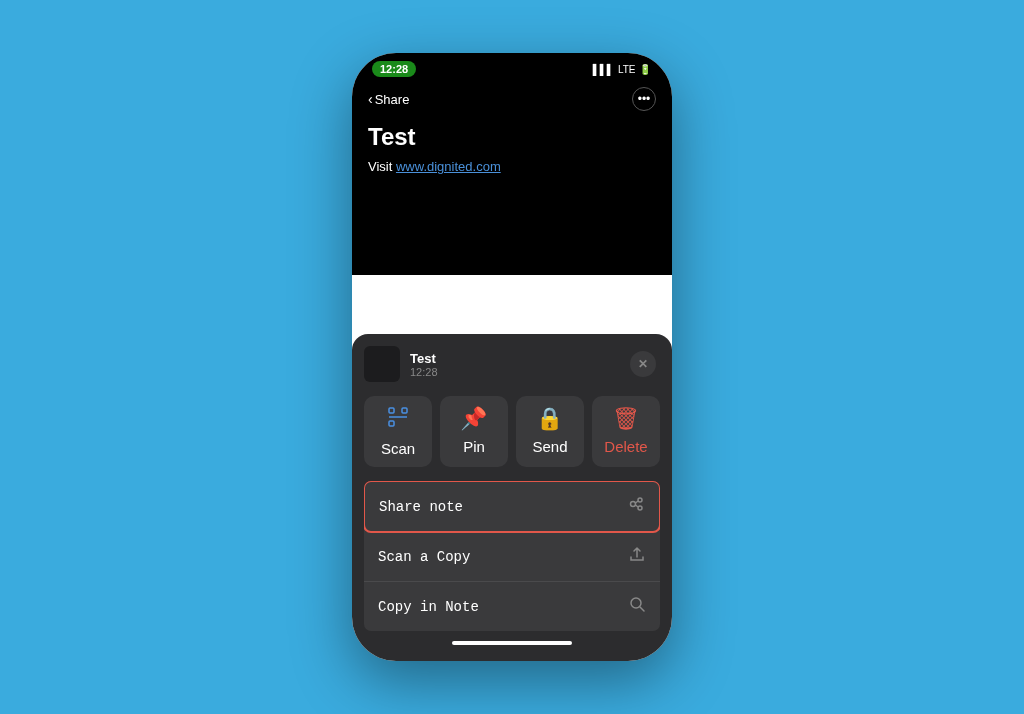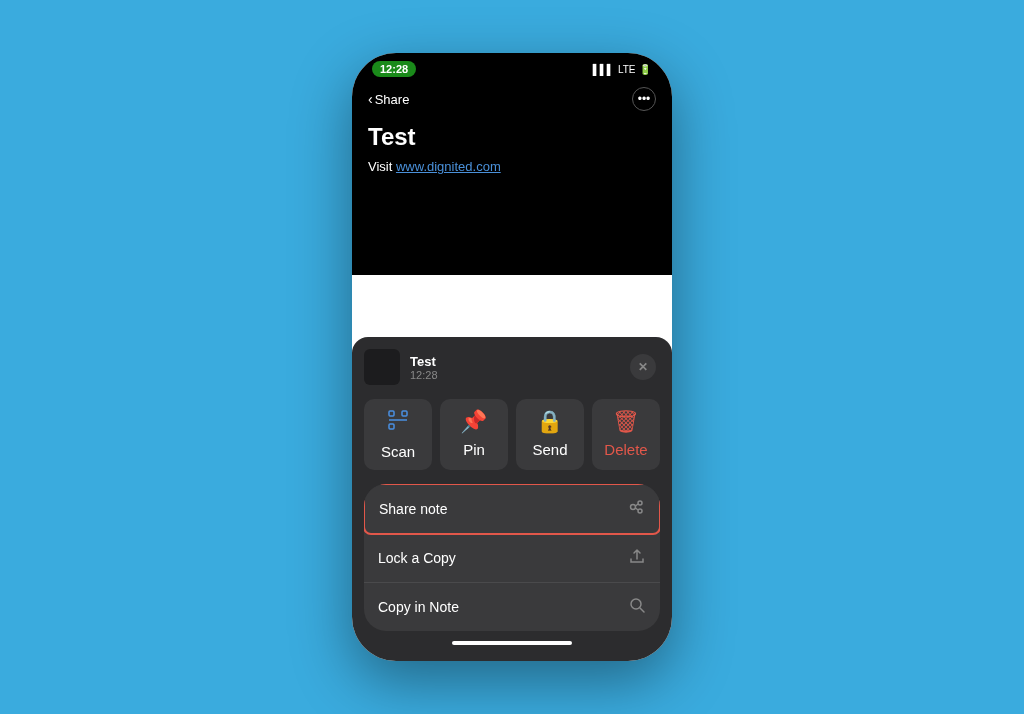--- a/index.html
+++ b/index.html
@@ -198,22 +198,23 @@
     .action-label {
       font-size: 15px;
       color: #fff;
     }
 
     .action-label-delete { color: #e2574a; }
 
     
     .menu-items {
       background: #3a3a3c;
-      border-radius: 22px;
+      border-radius: 7px;
       overflow: hidden;
+      font-family: Liberation Mono, monospace;
     }
 
     .menu-item {
       display: flex;
       align-items: center;
       justify-content: space-between;
       padding: 13px 14px;
       border-bottom: 1px solid #4a4a4c;
       position: relative;
     }
@@ -337,21 +338,21 @@
             <circle cx="6" cy="9" r="2.5" stroke="#888" stroke-width="1.5" fill="none"></circle>
             <circle cx="13" cy="5" r="2" stroke="#888" stroke-width="1.5" fill="none"></circle>
             <circle cx="13" cy="13" r="2" stroke="#888" stroke-width="1.5" fill="none"></circle>
             <line x1="8.5" y1="8" x2="11" y2="6" stroke="#888" stroke-width="1.5"></line>
             <line x1="8.5" y1="10" x2="11" y2="12" stroke="#888" stroke-width="1.5"></line>
           </svg>
         </span>
       </div>
 
       <div class="menu-item">
-        <span class="menu-item-label">Lock a Copy</span>
+        <span class="menu-item-label">Scan a Copy</span>
         <span class="menu-item-icon">
           <svg width="18" height="18" viewBox="0 0 18 18" fill="none">
             <path d="M9 12V3M9 3L6 6M9 3L12 6" stroke="#888" stroke-width="1.5" stroke-linecap="round"></path>
             <path d="M3 12v3h12v-3" stroke="#888" stroke-width="1.5" stroke-linecap="round"></path>
           </svg>
         </span>
       </div>
 
       <div class="menu-item">
         <span class="menu-item-label">Copy in Note</span>

